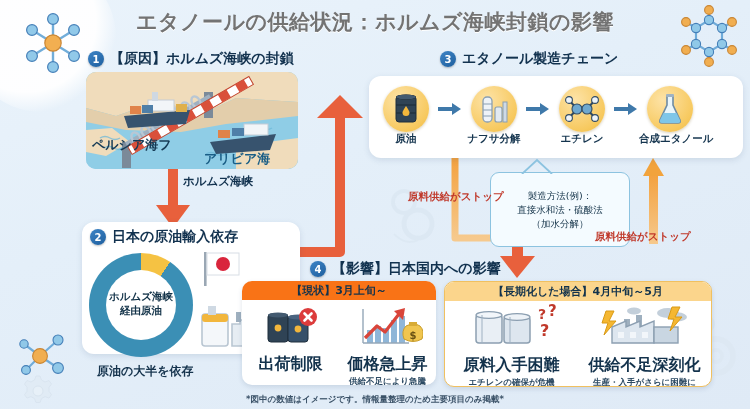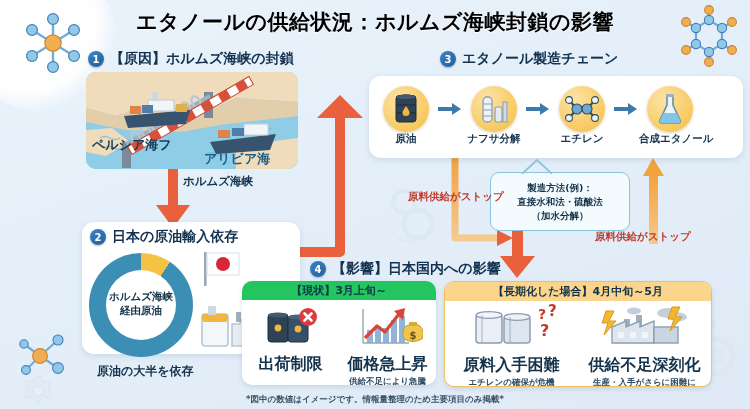--- a/index.html
+++ b/index.html
@@ -12,21 +12,21 @@
   .stage{position:absolute;inset:0;}
   .abs{position:absolute;}
 
   
   .deco{position:absolute;opacity:.95;pointer-events:none;}
   .deco.blob{background:radial-gradient(circle at 40% 40%,#ffffff 0%,#ffffff 55%,rgba(255,255,255,0) 72%);}
 
   
   .title{
     position:absolute;left:0;right:0;top:8px;text-align:center;
-    font-size:21px;font-weight:bold;color:#000000;letter-spacing:.5px;
+    font-size:21px;font-weight:bold;color:#737373;letter-spacing:.5px;
     text-shadow:0 1px 0 #fff;
   }
 
   
   .sec-head{position:absolute;display:flex;align-items:center;gap:6px;}
   .badge{
     width:16px;height:16px;border-radius:50%;
     background:linear-gradient(145deg,#3d84c6,#1f5f9e);
     color:#fff;font-size:10px;font-weight:bold;
     display:flex;align-items:center;justify-content:center;
@@ -60,32 +60,32 @@
     background:radial-gradient(circle at 35% 30%,#fde3a7,#f7c95f 70%,#eeb93f 100%);
     box-shadow:0 1px 3px rgba(120,90,20,.3);
     display:flex;align-items:center;justify-content:center;
   }
   .node .lbl{margin-top:0;font-size:10.5px;font-weight:bold;color:#14344e;white-space:nowrap;}
   .arw{width:26px;height:46px;display:flex;align-items:center;justify-content:center;}
 
   
   .callout{
     position:absolute;background:#f4fbff;border:1.6px solid #8cc3e0;border-radius:9px;
-    font-size:9.5px;font-weight:bold;color:#143349;text-align:center;line-height:1.45;
-    padding:8px 7px;
+    font-size:9.5px;font-weight:normal;color:#143349;text-align:center;line-height:1.45;
+    padding:16px 7px;
   }
   .stopA,.stopB{position:absolute;font-size:10.5px;font-weight:bold;color:#c0392b;white-space:nowrap;}
 
   
   .panel{position:absolute;background:#fff;border-radius:10px;overflow:hidden;
          box-shadow:0 2px 5px rgba(40,70,110,.14);}
   .panel.warm{border:1.6px solid #f0c060;}
   .panel-head{height:19px;display:flex;align-items:center;justify-content:center;
               font-size:11px;font-weight:bold;color:#11324c;}
-  .ph-blue{background:#22c55e;}
+  .ph-blue{background:#f97316;}
   .ph-orange{background:#fbd58c;}
   .duo{display:flex;justify-content:space-around;padding-top:4px;}
   .item{width:50%;text-align:center;}
   .item .ic{height:42px;display:flex;align-items:flex-end;justify-content:center;}
   .item .t1{font-size:16px;font-weight:bold;color:#13324c;margin-top:8px;}
   .item .t2{font-size:8.5px;font-weight:bold;color:#2c4a63;margin-top:1px;}
 
   .footer{position:absolute;left:0;right:0;bottom:3px;text-align:center;
           font-size:8.5px;font-weight:bold;color:#3b5268;}
 </style>

